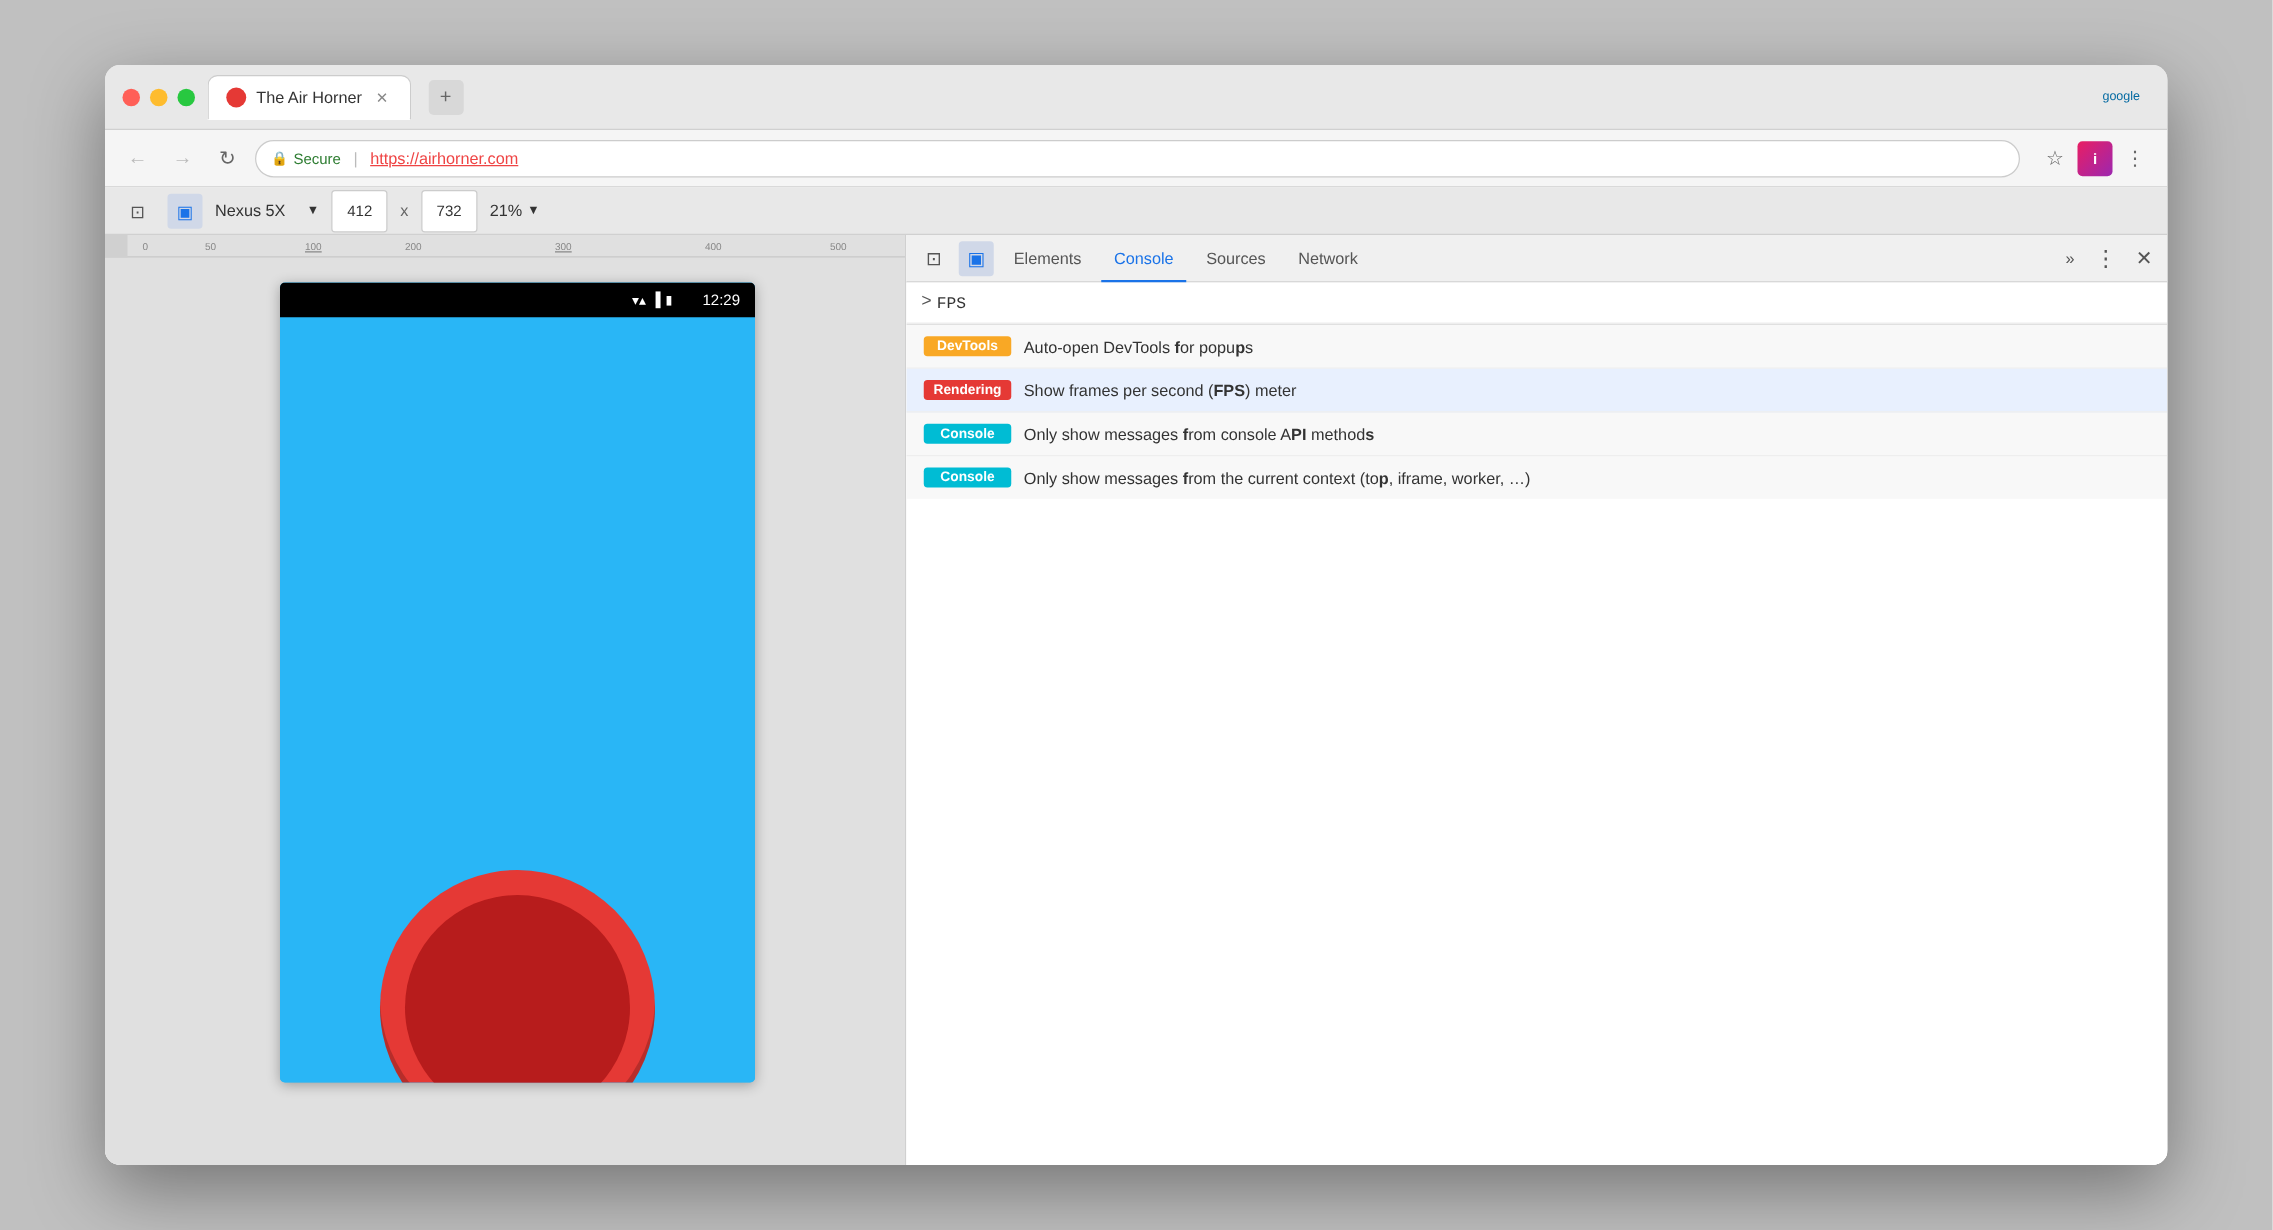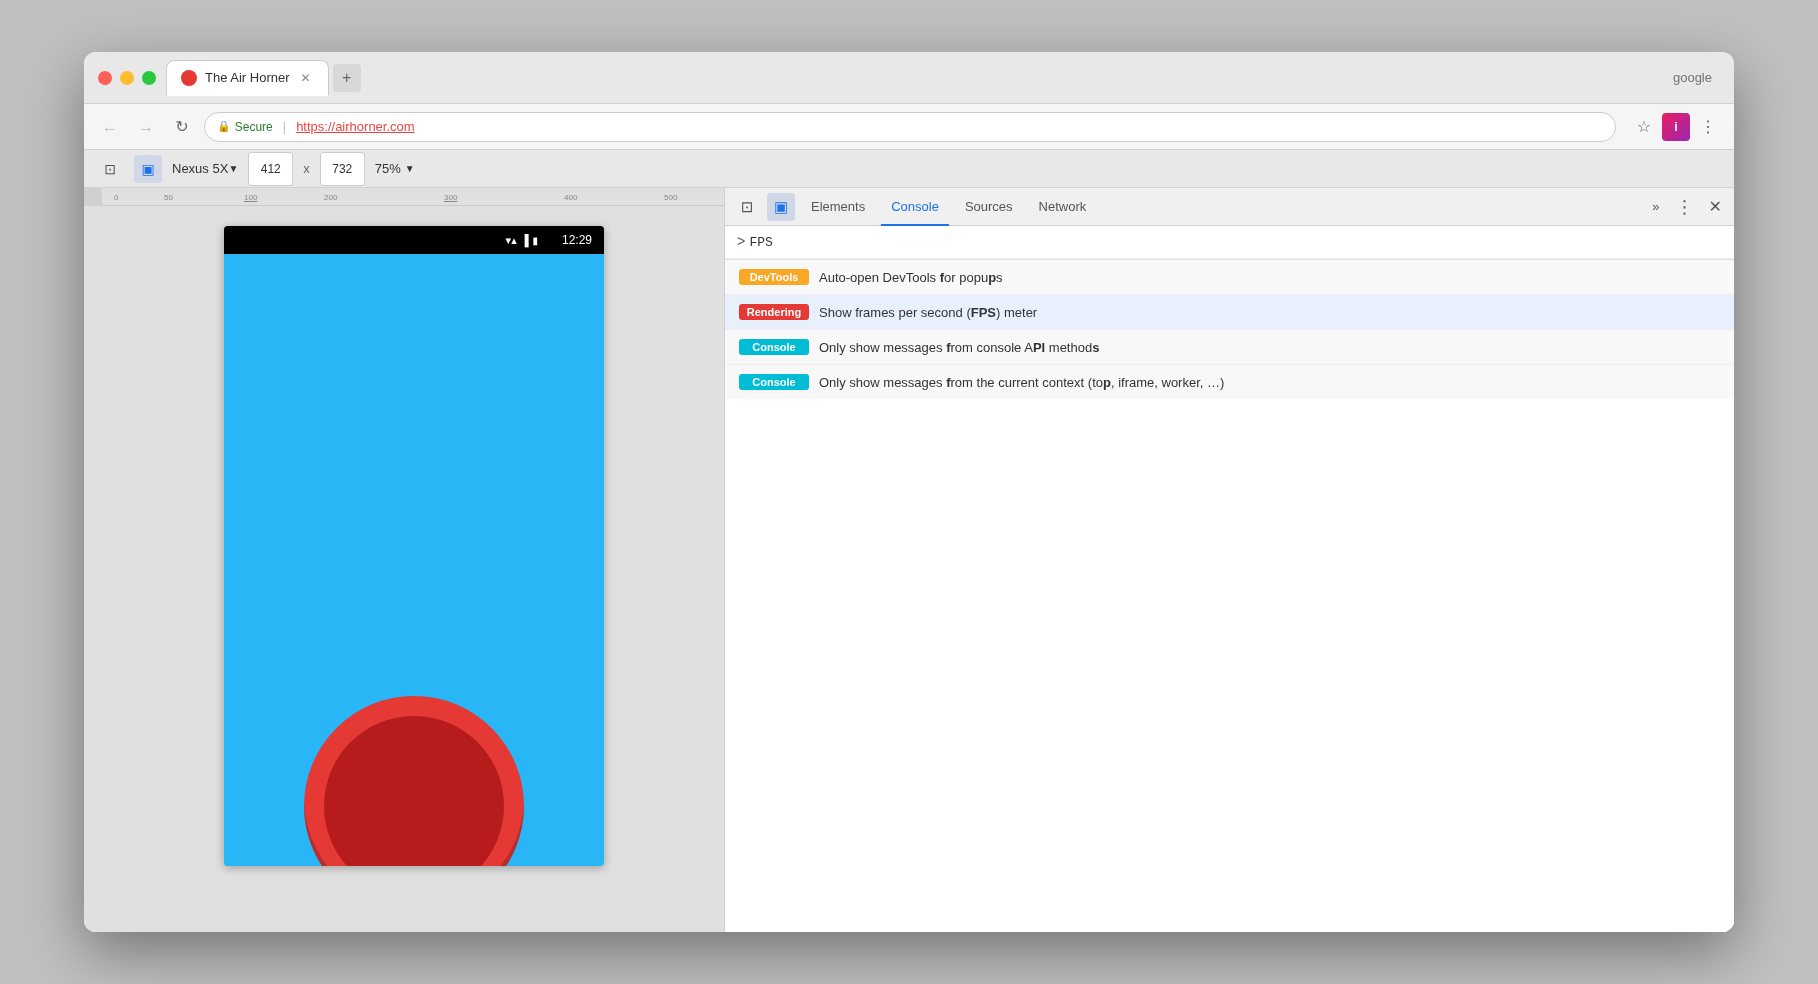--- a/index.html
+++ b/index.html
@@ -50,21 +50,21 @@
     }
 
     .traffic-light.close { background: #ff5f57; }
     .traffic-light.minimize { background: #febc2e; }
     .traffic-light.maximize { background: #28c840; }
 
     .tab-bar {
       display: flex;
       align-items: center;
       flex: 1;
-      gap: 4px;
+      gap: 14px;
     }
 
     .tab-active {
       background: #fff;
       border-radius: 8px 8px 0 0;
       padding: 6px 14px;
       display: flex;
       align-items: center;
       gap: 8px;
       height: 36px;
@@ -102,22 +102,22 @@
       display: flex;
       align-items: center;
       justify-content: center;
       font-size: 16px;
       color: #666;
       cursor: pointer;
     }
 
     .google-text {
       margin-left: auto;
-      font-size: 13px;
-      color: #737373;
+      font-size: 10px;
+      color: #0369a1;
       padding-right: 8px;
     }
 
     
     .nav-bar {
       background: #f5f5f5;
       height: 46px;
       display: flex;
       align-items: center;
       padding: 0 12px;
@@ -577,29 +577,29 @@
     </div>
   </div>
 
   <div class="main-content">
 
     <div class="browser-devtools-split">
 
       <div class="device-toolbar-row">
         <div style="width:28px;height:28px;display:flex;align-items:center;justify-content:center;font-size:14px;color:#555;cursor:pointer;">⊡</div>
         <div style="width:28px;height:28px;display:flex;align-items:center;justify-content:center;font-size:14px;color:#1a73e8;background:#d0d8e8;border-radius:3px;cursor:pointer;">▣</div>
-        <div style="display:flex;align-items:center;gap:0;font-size:13px;color:#333;cursor:pointer;text-align:center;">
+        <div style="display:flex;align-items:center;gap:17px;font-size:13px;color:#333;cursor:pointer;text-align:center;">
           <span>Nexus 5X</span>
           <span style="font-size:10px;">▼</span>
         </div>
         <input class="dim-input" type="text" value="412" style="">
         <span class="dim-x">x</span>
         <input class="dim-input" type="text" value="732" style="">
         <div style="display:flex;align-items:center;gap:4px;font-size:13px;color:#333;cursor:pointer;">
-          <span>75%</span>
+          <span>21%</span>
           <span style="font-size:10px;">▼</span>
         </div>
       </div>
 
       <div class="split-horizontal">
 
         <div class="page-view">
 
           <div class="ruler-area">
             <div class="ruler-corner"></div>

